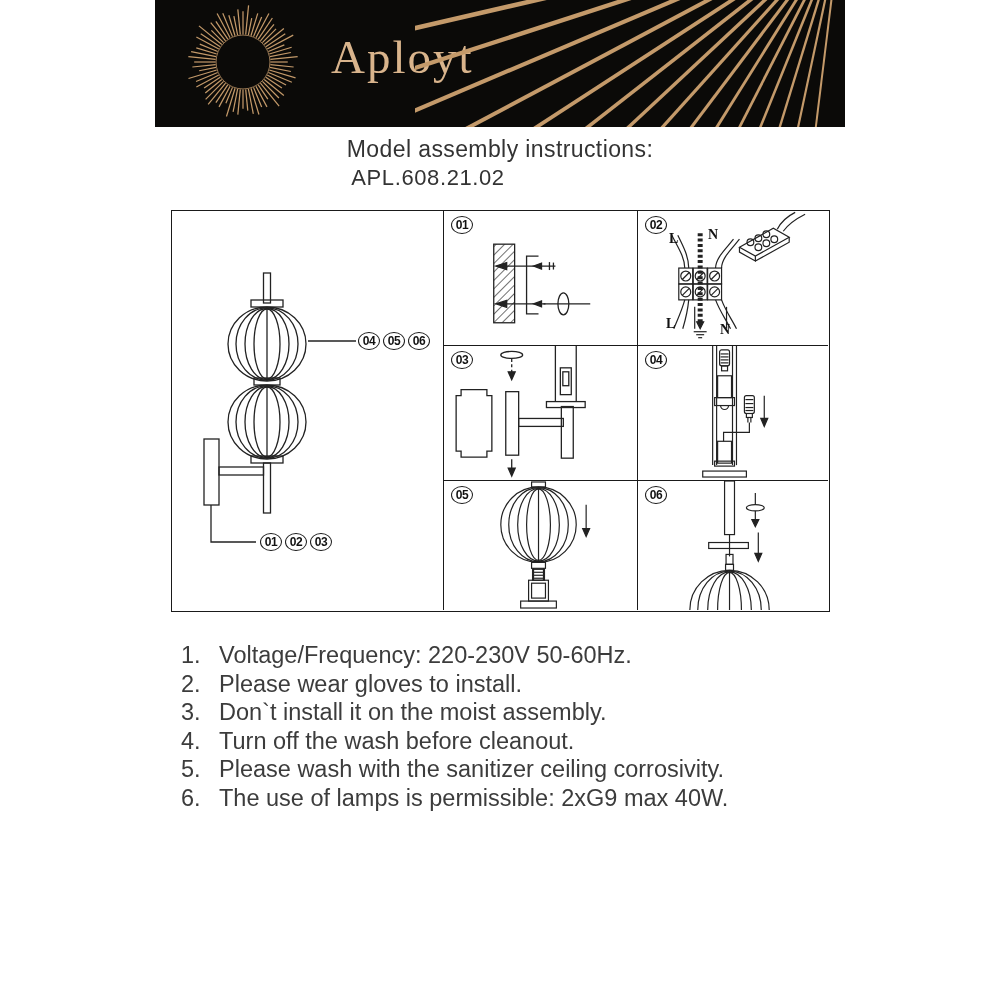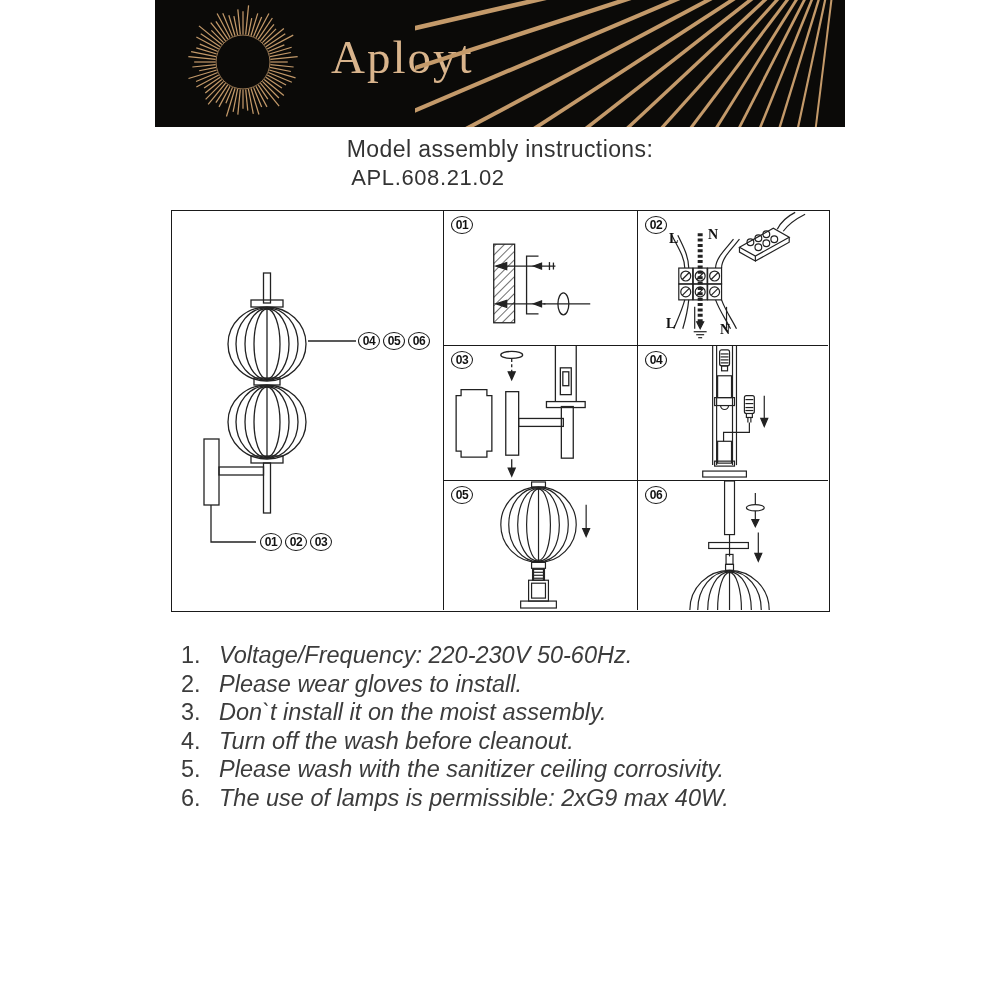--- a/index.html
+++ b/index.html
@@ -44,21 +44,21 @@
   .callouts-top{left:186px;top:121px;}
   .callouts-bottom{left:88px;top:322px;}
 
   .wire-label{position:absolute;font-family:"Liberation Serif",serif;
               font-weight:bold;font-size:14px;color:#111;line-height:1;}
 
   
   .instructions{position:absolute;left:181px;top:641px;width:680px;}
   .instr-row{display:flex;font-size:23.5px;color:#3c3c3c;line-height:28.6px;}
   .instr-num{width:38px;flex:0 0 38px;}
-  .instr-txt{flex:1;font-style:italic;}
+  .instr-txt{flex:1;}
   line,path,polyline,circle,ellipse,rect{vector-effect:none;}
 </style>
 </head>
 <body>
 
 <div class="page">
 
   <div class="banner">
     <svg id="logo-burst" class="logo-svg" viewBox="0 0 118 118">
         <line x1="86" y1="59" x2="103" y2="59" stroke="#c49a6a" stroke-width="1.2"></line>

